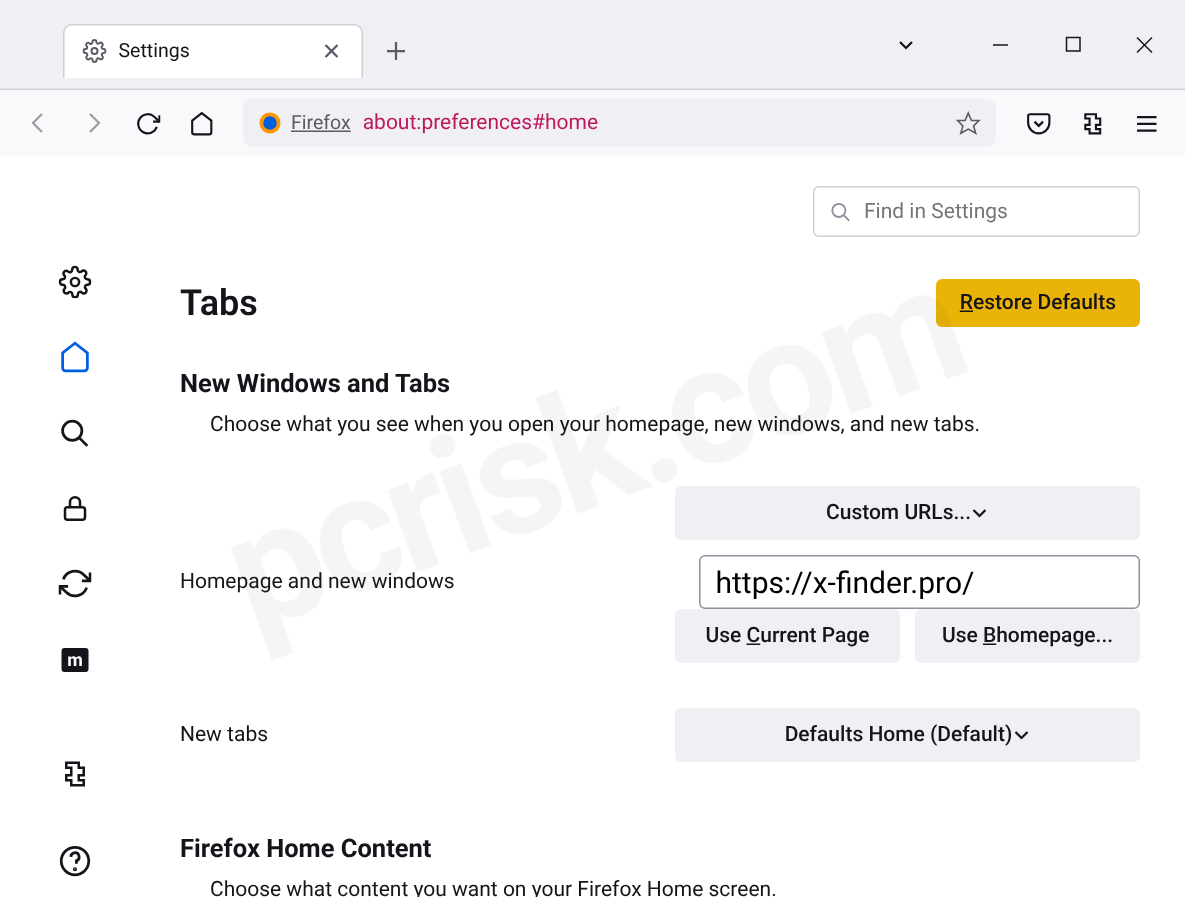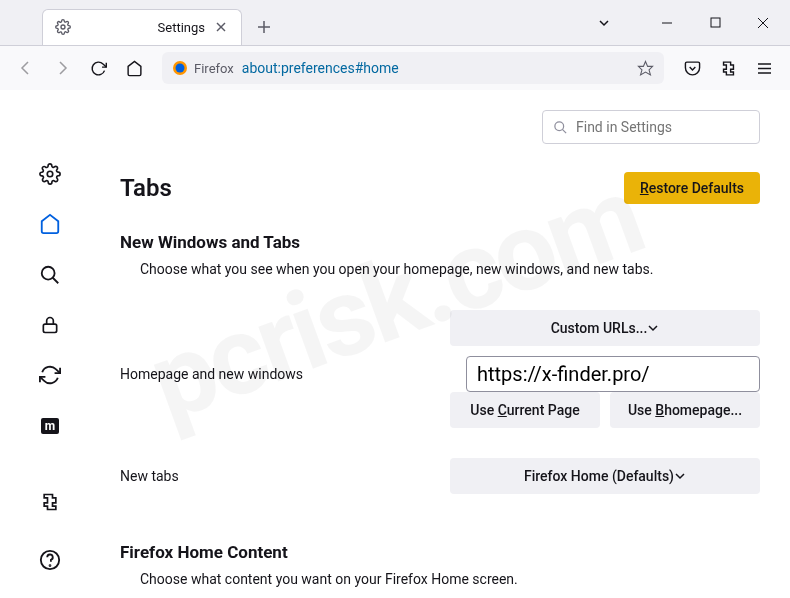--- a/index.html
+++ b/index.html
@@ -1,33 +1,33 @@
 <!DOCTYPE html>
 <html><head>
 <meta charset="utf-8">
 <style>
 * { margin: 0; padding: 0; box-sizing: border-box; font-family: -apple-system, BlinkMacSystemFont, "Segoe UI", Roboto, sans-serif; }
 body { width: 790px; height: 598px; background: #fff; overflow: hidden; position: relative; }
 
-.titlebar { height: 46px; display: flex; align-items: center; background: #f0f0f4; border-bottom: 1px solid #cfcfd8; text-align: right; }
+.titlebar { height: 60px; display: flex; align-items: center; background: #f0f0f4; border-bottom: 1px solid #cfcfd8; }
 .tab { display: flex; align-items: center; background: #fff; height: 36px; margin-left: 42px; margin-top: 8px; padding: 0 12px; border-radius: 6px 6px 0 0; min-width: 200px; border: 1px solid #cfcfd8; border-bottom: none; gap: 8px; }
 .tab-title { flex: 1; font-size: 13px; color: #15141a; }
 .tab-close { width: 16px; height: 16px; display: flex; align-items: center; justify-content: center; cursor: pointer; }
 .newtab-btn { width: 28px; height: 28px; display: flex; align-items: center; justify-content: center; margin-left: 8px; margin-top: 8px; border-radius: 4px; cursor: pointer; }
 .titlebar-spacer { flex: 1; }
 .titlebar-controls { display: flex; align-items: center; gap: 2px; margin-right: 4px; }
 .titlebar-controls > div { width: 46px; height: 40px; display: flex; align-items: center; justify-content: center; cursor: pointer; }
 .chevron-area { width: 40px; display: flex; align-items: center; justify-content: center; cursor: pointer; margin-right: 20px;}
 
 .toolbar { height: 44px; display: flex; align-items: center; padding: 0 10px; gap: 4px; background: #f9f9fb; }
 .toolbar-btn { width: 32px; height: 32px; display: flex; align-items: center; justify-content: center; border-radius: 4px; cursor: pointer; }
 .toolbar-btn.disabled { opacity: 0.4; cursor: default; }
 .urlbar { flex: 1; height: 32px; background: #f0f0f4; border-radius: 6px; display: flex; align-items: center; padding: 0 10px; gap: 8px; margin: 0 8px; }
-.urlbar-identity { display: flex; align-items: center; gap: 6px; font-size: 13px; color: #5b5b66; }
-.urlbar-text { font-size: 14px; color: #0369a1; flex: 1; }
+.urlbar-identity { display: flex; align-items: center; gap: 6px; font-size: 13px; color: #5b5b66; text-decoration: underline; }
+.urlbar-text { font-size: 14px; color: #be185d; flex: 1; }
 .urlbar-star { cursor: pointer; }
 
 .content { display: flex; height: calc(598px - 90px); }
 .sidebar { width: 100px; padding-top: 70px; display: flex; flex-direction: column; align-items: center; gap: 22px; }
 .sidebar-cat { width: 36px; height: 36px; display: flex; align-items: center; justify-content: center; border-radius: 4px; cursor: pointer; }
 .sidebar-cat.active svg { stroke: #0060df; }
 .sidebar-sep { flex: 1; }
 .sidebar-bottom { display: flex; flex-direction: column; gap: 22px; padding-bottom: 20px; align-items: center;}
 
 .main { flex: 1; padding: 20px 30px 0 20px; overflow: hidden; }
@@ -270,21 +270,21 @@
           <button class="action-btn"><span>Use </span><span class="ul">C</span><span>urrent Page</span></button>
           <button class="action-btn"><span>Use </span><span class="ul">B</span><span>homepage...</span></button>
         </div>
       </div>
     </div>
 
     <div class="form-row" style="margin-bottom:48px;">
       <div class="form-label">New tabs</div>
       <div class="form-control">
         <div class="select-box">
-          <span>Firefox Home (Defaults)</span>
+          <span>Defaults Home (Default)</span>
           <span>
               <svg width="12" height="12" viewBox="0 0 12 12" fill="none" stroke="#15141a" stroke-width="1.5">
                 <polyline points="2,4 6,8 10,4"></polyline>
               </svg>
             </span>
         </div>
       </div>
     </div>
 
     <div class="section-title">Firefox Home Content</div>

